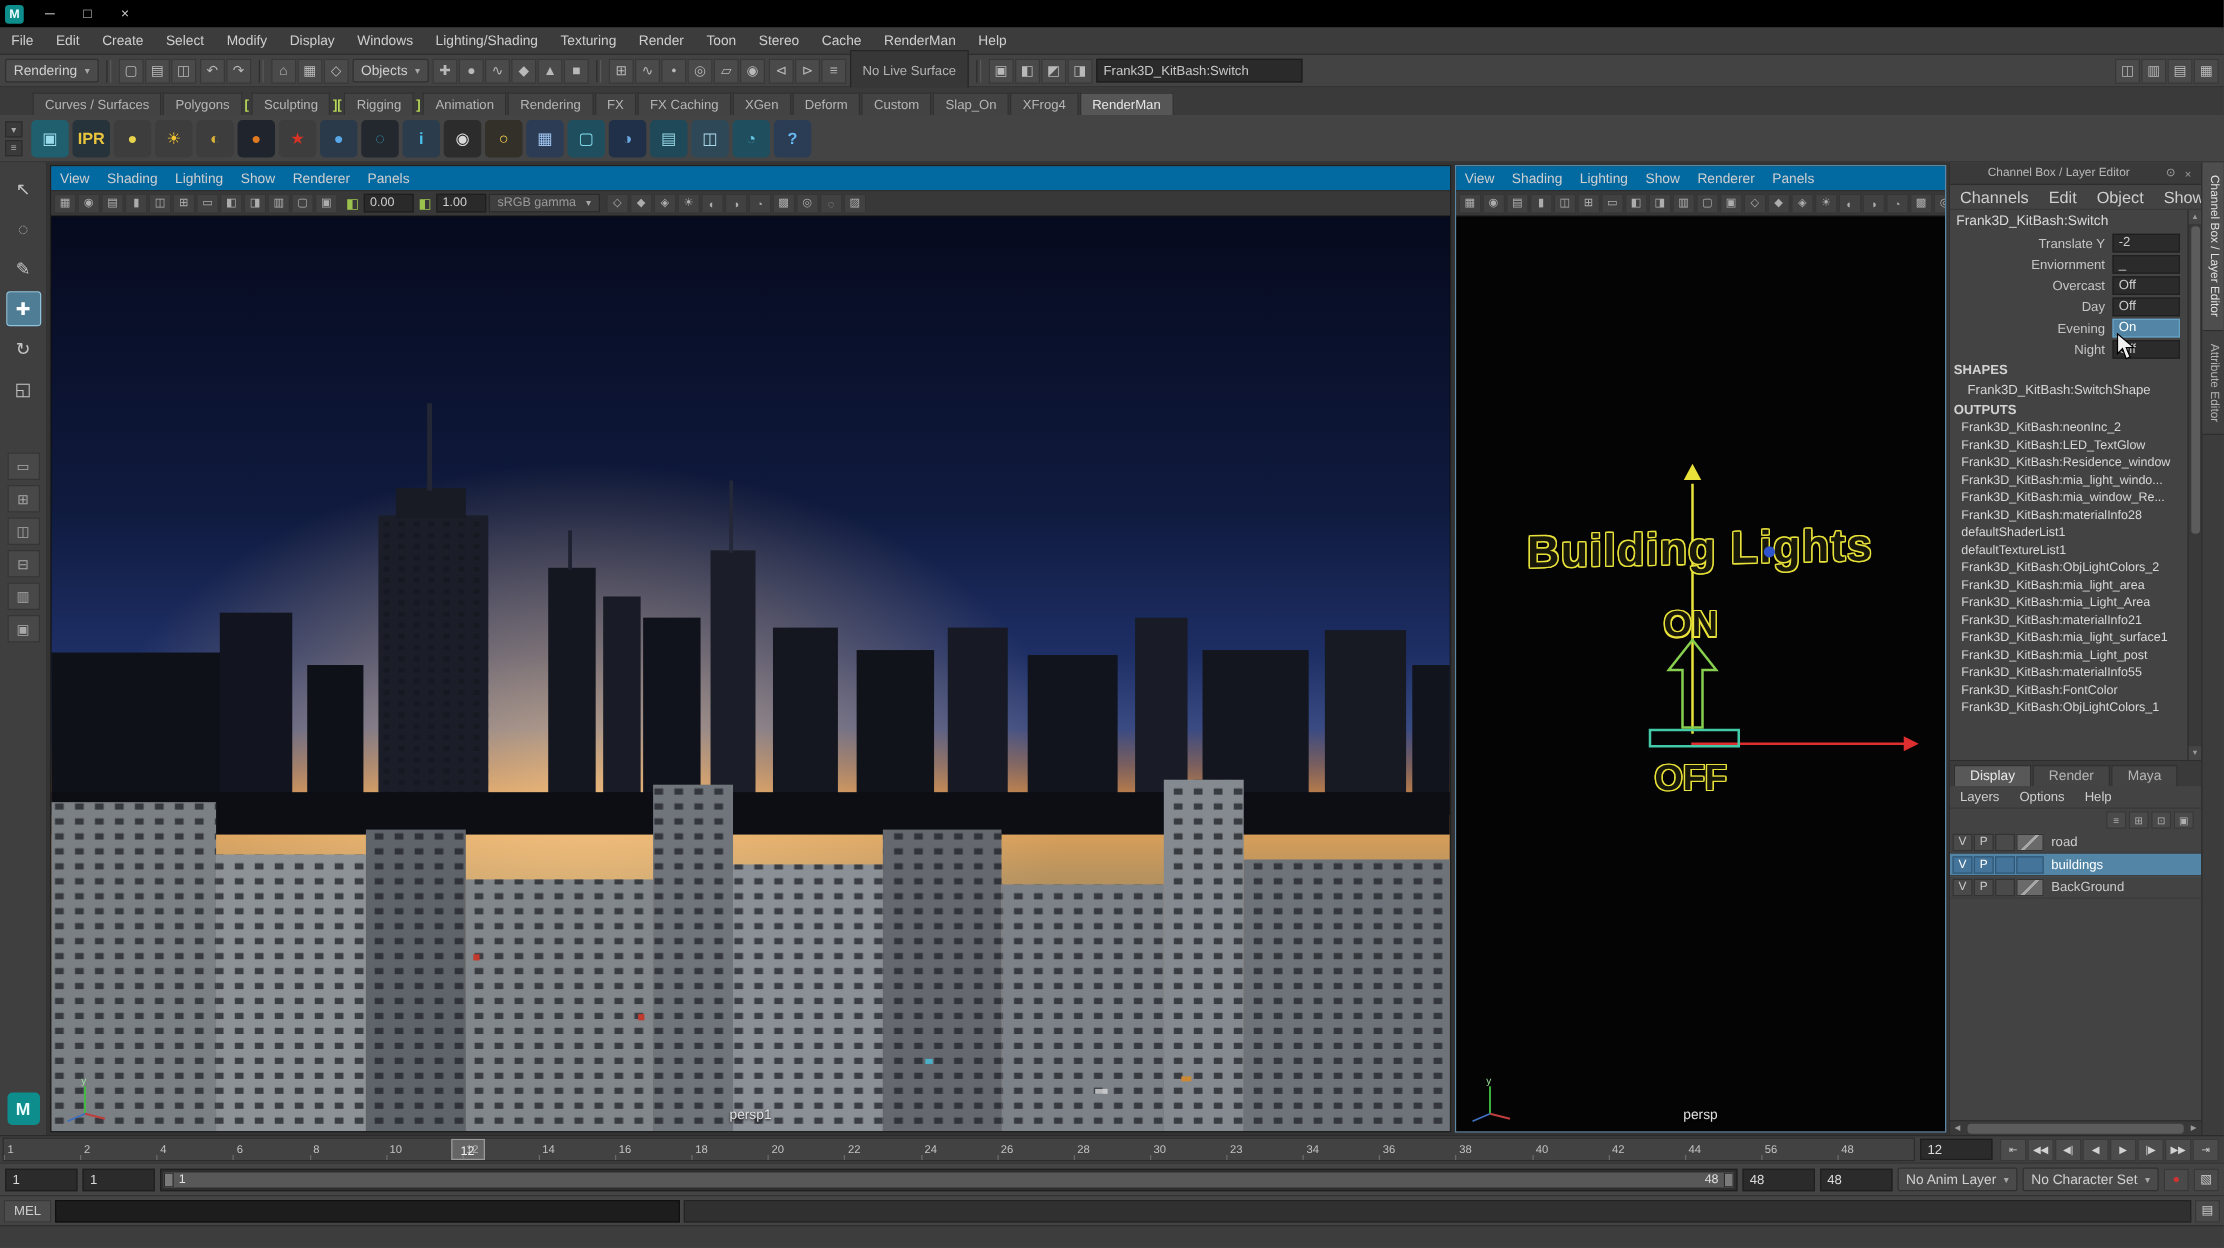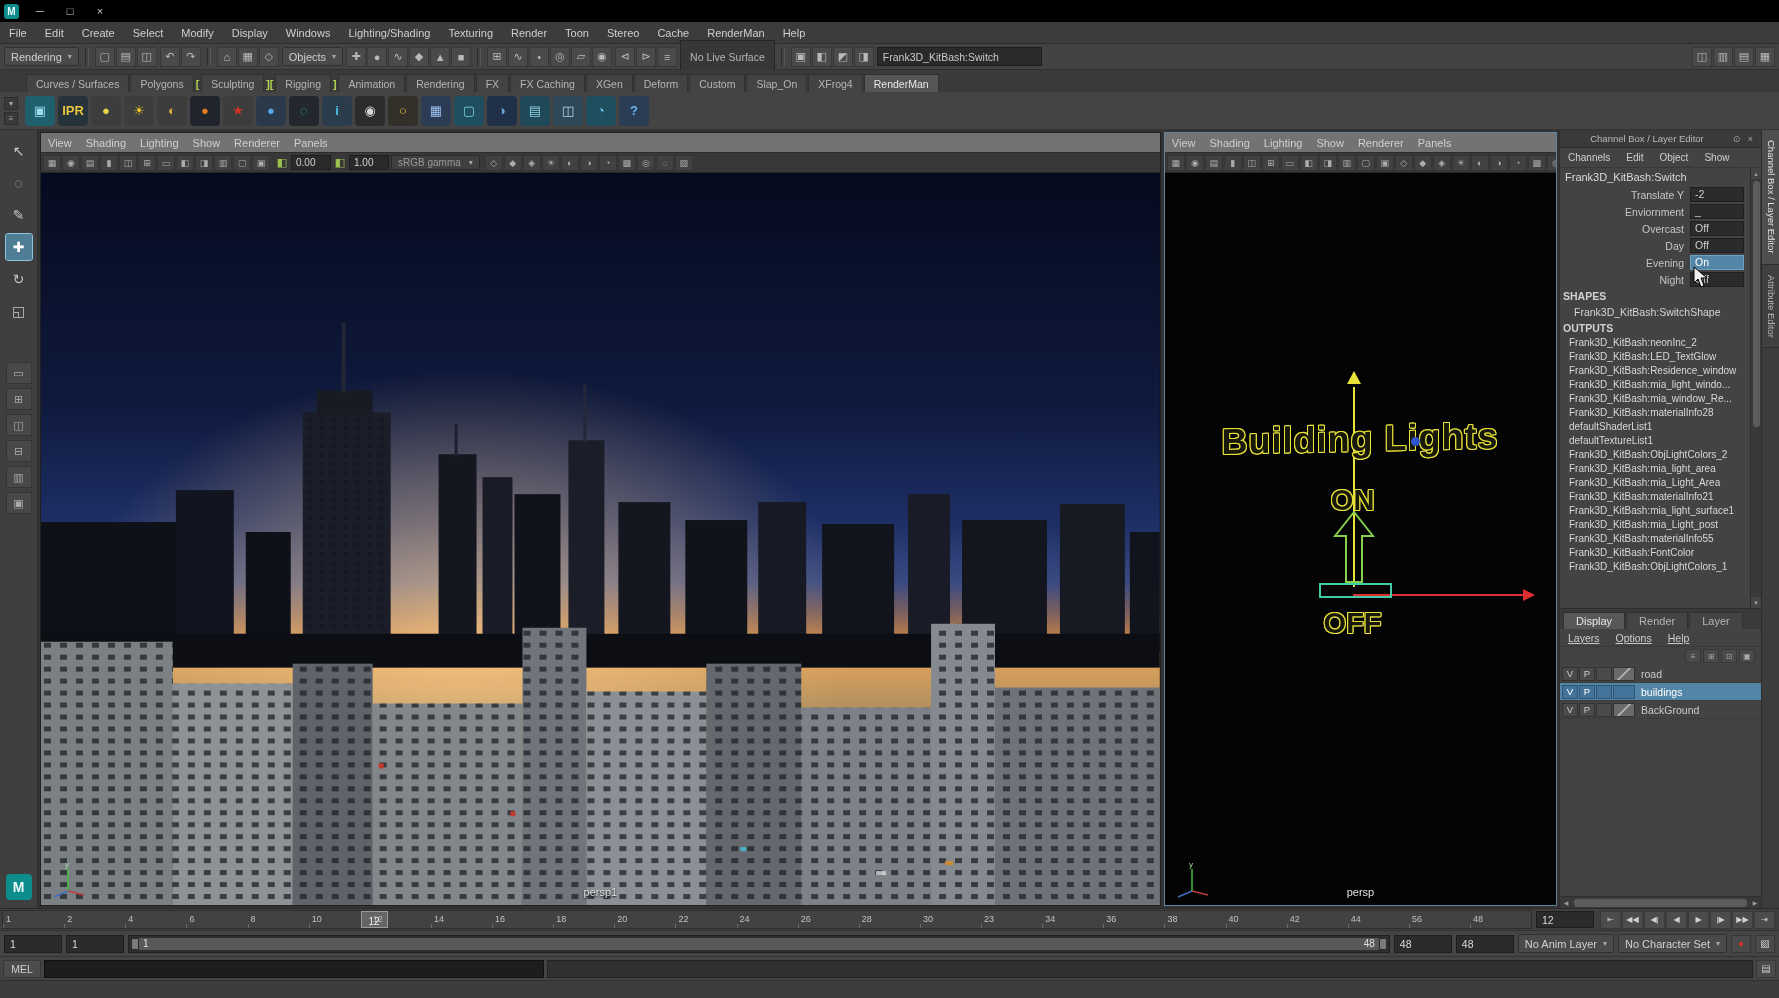--- a/index.html
+++ b/index.html
@@ -57,21 +57,21 @@
   .tool.active { background:#4f7d96; outline:1px solid #8fc4de; color:#fff; }
   .tb-gap { height:26px; }
   .layout-btn { width:26px; height:22px; background:#484848; border:1px solid #353535; color:#a9a9a9;
     font-size:11px; display:flex; align-items:center; justify-content:center; }
   .maya-m { margin-top:auto; margin-bottom:8px; width:26px; height:26px; background:#0e8d8d; border-radius:4px;
     color:#eafcfc; font-weight:bold; font-size:14px; display:flex; align-items:center; justify-content:center; }
 
   .viewports { flex:1; display:flex; gap:3px; background:#333; padding:2px; min-width:0; }
   .viewport { display:flex; flex-direction:column; border:1px solid #202020; background:#3c3c3c; min-width:0; }
   .vleft { flex:2.86; } .vright { flex:1; border-color:#5b86a5; }
-  .vp-menubar { height:19px; display:flex; align-items:center; background:#737373; flex:none; overflow:hidden; }
+  .vp-menubar { height:19px; display:flex; align-items:center; background:#0369a1; flex:none; overflow:hidden; }
   .vp-menu { padding:0 7px; color:#cfcfcf; white-space:nowrap; }
   .vp-toolbar { height:21px; background:#383838; border-top:1px solid #2d2d2d; border-bottom:1px solid #262626;
     display:flex; align-items:center; gap:1px; padding:0 2px; flex:none; overflow:hidden; }
   .vp-icon { width:18px; height:16px; background:#414141; border:1px solid #353535; color:#adadad;
     font-size:9px; display:flex; align-items:center; justify-content:center; flex:none; }
   .vp-extra { display:flex; align-items:center; gap:2px; margin:0 4px; flex:none; }
   .vp-tog { color:#9cc24e; font-size:11px; width:14px; text-align:center; }
   .vp-num { width:40px; height:15px; background:#2a2a2a; border:1px solid #1e1e1e; color:#cfcfcf;
     padding:0 4px; display:flex; align-items:center; font-size:10px; }
   .vp-dd { height:15px; background:#3f3f3f; border:1px solid #2a2a2a; color:#9a9a9a; padding:0 6px;
@@ -98,42 +98,42 @@
   .center-box { position:absolute; left:39.5%; top:56%; width:18.6%; height:15px; border:2px solid #42c9a7; }
   .switch-arrow { position:absolute; left:calc(48% - 20px); top:46%; }
 
   
   .rightpanel { width:202px; background:#434343; border-left:1px solid #2d2d2d; display:flex; flex-direction:column; flex:none; }
   .cb-header { height:18px; background:#3a3a3a; border-bottom:1px solid #2d2d2d; display:flex; align-items:center;
     padding:0 4px; font-size:9.5px; color:#b9b9b9; }
   .cb-header .hname { flex:1; text-align:center; white-space:nowrap; overflow:hidden; }
   .hicon { width:13px; color:#a0a0a0; font-size:9px; text-align:center; }
   .cb-menus { height:20px; display:flex; align-items:center; border-bottom:1px solid #383838; }
-  .cb-menu { padding:0 8px; color:#cfcfcf; font-size:10px; }
+  .cb-menu { padding:0 8px; color:#cfcfcf; font-size:13px; }
   .cb-scroll-wrap { height:440px; position:relative; overflow:hidden; flex:none; }
   .cb-content { position:absolute; inset:0 11px 0 0; overflow:hidden; }
   .cb-node { height:18px; line-height:18px; padding-left:5px; color:#dadada; font-size:11px; white-space:nowrap; }
   .cb-row { height:17px; display:flex; align-items:center; justify-content:flex-end; padding-right:6px; gap:6px; }
   .cb-label { color:#c6c6c6; font-size:10.5px; white-space:nowrap; }
   .cb-value { width:54px; height:15px; background:#2b2b2b; border:1px solid #1f1f1f; color:#cccccc;
     font-size:10.5px; padding:0 4px; line-height:13px; }
   .cb-value.sel { background:#5285a6; border-color:#68a2c4; color:#fff; }
   .cb-section { height:16px; line-height:16px; padding-left:3px; color:#d2d2d2; font-weight:bold; font-size:10.5px; }
   .cb-shape { height:16px; line-height:16px; padding-left:14px; color:#d6d6d6; font-size:10.5px; white-space:nowrap; overflow:hidden; }
   .cb-out { height:14px; line-height:14px; padding-left:9px; color:#d8d8d8; font-size:10px; white-space:nowrap; overflow:hidden; }
   .cb-scrollbar { position:absolute; top:0; right:0; bottom:0; width:11px; background:#393939; border-left:1px solid #2e2e2e;
     display:flex; flex-direction:column; align-items:center; font-size:6px; color:#9a9a9a; }
   .sb-btn { height:11px; width:100%; display:flex; align-items:center; justify-content:center; background:#454545; }
   .sb-thumb { width:7px; flex:none; height:56%; margin-top:2px; background:#5c5c5c; border-radius:3px; }
 
   .layer-editor { flex:1; display:flex; flex-direction:column; border-top:1px solid #2d2d2d; min-height:0; }
   .le-tabs { height:20px; display:flex; background:#3a3a3a; align-items:flex-end; padding-left:3px; }
   .le-tab { padding:2px 12px; background:#444; border:1px solid #303030; border-bottom:none; color:#b5b5b5; margin-right:1px; }
   .le-tab.active { background:#585858; color:#e8e8e8; }
-  .le-menus { height:18px; display:flex; align-items:center; background:#434343; border-bottom:1px solid #383838;text-decoration:underline; }
+  .le-menus { height:18px; display:flex; align-items:center; background:#434343; border-bottom:1px solid #383838; }
   .le-menu { padding:0 8px; color:#cfcfcf; font-size:10.5px; }
   .le-iconrow { height:18px; display:flex; justify-content:flex-end; align-items:center; gap:2px; padding:0 6px; }
   .le-icon { width:16px; height:14px; background:#4a4a4a; border:1px solid #383838; color:#b0b0b0;
     font-size:8px; display:flex; align-items:center; justify-content:center; }
   .layer-row { height:18px; display:flex; align-items:center; padding:0 2px; border-bottom:1px solid #3c3c3c; color:#cccccc; }
   .layer-row.selected { background:#5285a6; color:#fff; }
   .lcell { width:16px; height:14px; background:#4a4a4a; border:1px solid #333; font-size:9.5px;
     display:flex; align-items:center; justify-content:center; margin-right:1px; color:inherit; }
   .layer-row.selected .lcell { background:#45749a; border-color:#2f5676; }
   .lsw { width:22px; background:#6a6a6a;
@@ -626,21 +626,21 @@
           <span class="sb-btn">▲</span>
           <span class="sb-thumb"></span>
           <span class="flex-sp"></span>
           <span class="sb-btn">▼</span>
         </div>
       </div>
       <div class="layer-editor">
         <div class="le-tabs">
           <span class="le-tab active">Display</span>
             <span class="le-tab">Render</span>
-            <span class="le-tab">Layer</span>
+            <span class="le-tab">Maya</span>
         </div>
         <div class="le-menus">
           <span class="le-menu">Layers</span>
             <span class="le-menu">Options</span>
             <span class="le-menu">Help</span>
         </div>
         <div class="le-iconrow">
           <span class="le-icon">≡</span>
             <span class="le-icon">⊞</span>
             <span class="le-icon">⊡</span>

